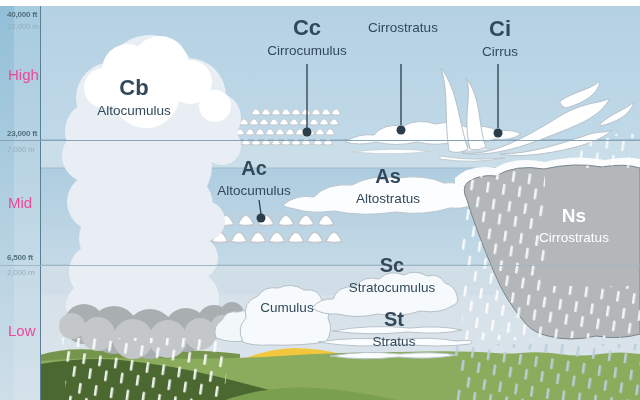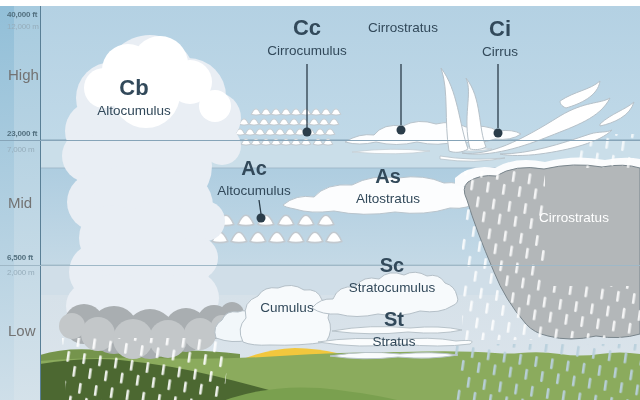--- a/index.html
+++ b/index.html
@@ -16,21 +16,21 @@
   #art{position:absolute;left:0;top:0;}
   
   #panel{position:absolute;left:0;top:0;width:40px;height:400px;
          background:linear-gradient(#a7cbdf,#d5e2ea);}
   #panel-strip{position:absolute;left:0;top:0;width:14px;height:400px;
          background:linear-gradient(#92bfd8,#cfdfe9);}
   #panel-line{position:absolute;left:40px;top:0;width:1px;height:400px;background:#597f96;}
   .alt-line{position:absolute;left:0;width:640px;height:1px;}
   .alt-ft{position:absolute;left:7px;font-size:8px;font-weight:bold;color:#53707f;letter-spacing:-.2px;white-space:nowrap;}
   .alt-m{position:absolute;left:7px;font-size:8px;color:#96adbb;letter-spacing:-.2px;white-space:nowrap;}
-  .level{position:absolute;left:8px;font-size:15px;color:#737373;}
+  .level{position:absolute;left:8px;font-size:15px;color:#ec4899;}
   
   .clabel{position:absolute;transform:translateX(-50%);text-align:center;color:#32495a;}
   .abbr{font-size:22px;font-weight:bold;line-height:1.05;text-align:center;}
   .abbr-md{font-size:20px;font-weight:bold;line-height:1.05;}
   .abbr-ns{font-size:19px;font-weight:bold;line-height:1.05;}
   .cname{font-size:13.5px;margin-top:5px;line-height:1;}
   .light{color:#ffffff;}
 </style>
 </head>
 <body>
@@ -269,20 +269,21 @@
   </div>
   <div class="clabel" style="left:254px;top:152px">
     <div class="abbr-md">Ac</div>
     <div class="cname">Altocumulus</div>
   </div>
   <div class="clabel" style="left:388px;top:160px">
     <div class="abbr-md">As</div>
     <div class="cname">Altostratus</div>
   </div>
   <div class="clabel light" style="left:574px;top:200px">
+    <div class="abbr-ns">Ns</div>
     <div class="cname">Cirrostratus</div>
   </div>
   <div class="clabel" style="left:392px;top:249px">
     <div class="abbr-md">Sc</div>
     <div class="cname">Stratocumulus</div>
   </div>
   <div class="clabel" style="left:287px;top:290px">
     <div class="cname">Cumulus</div>
   </div>
   <div class="clabel" style="left:394px;top:303px">

